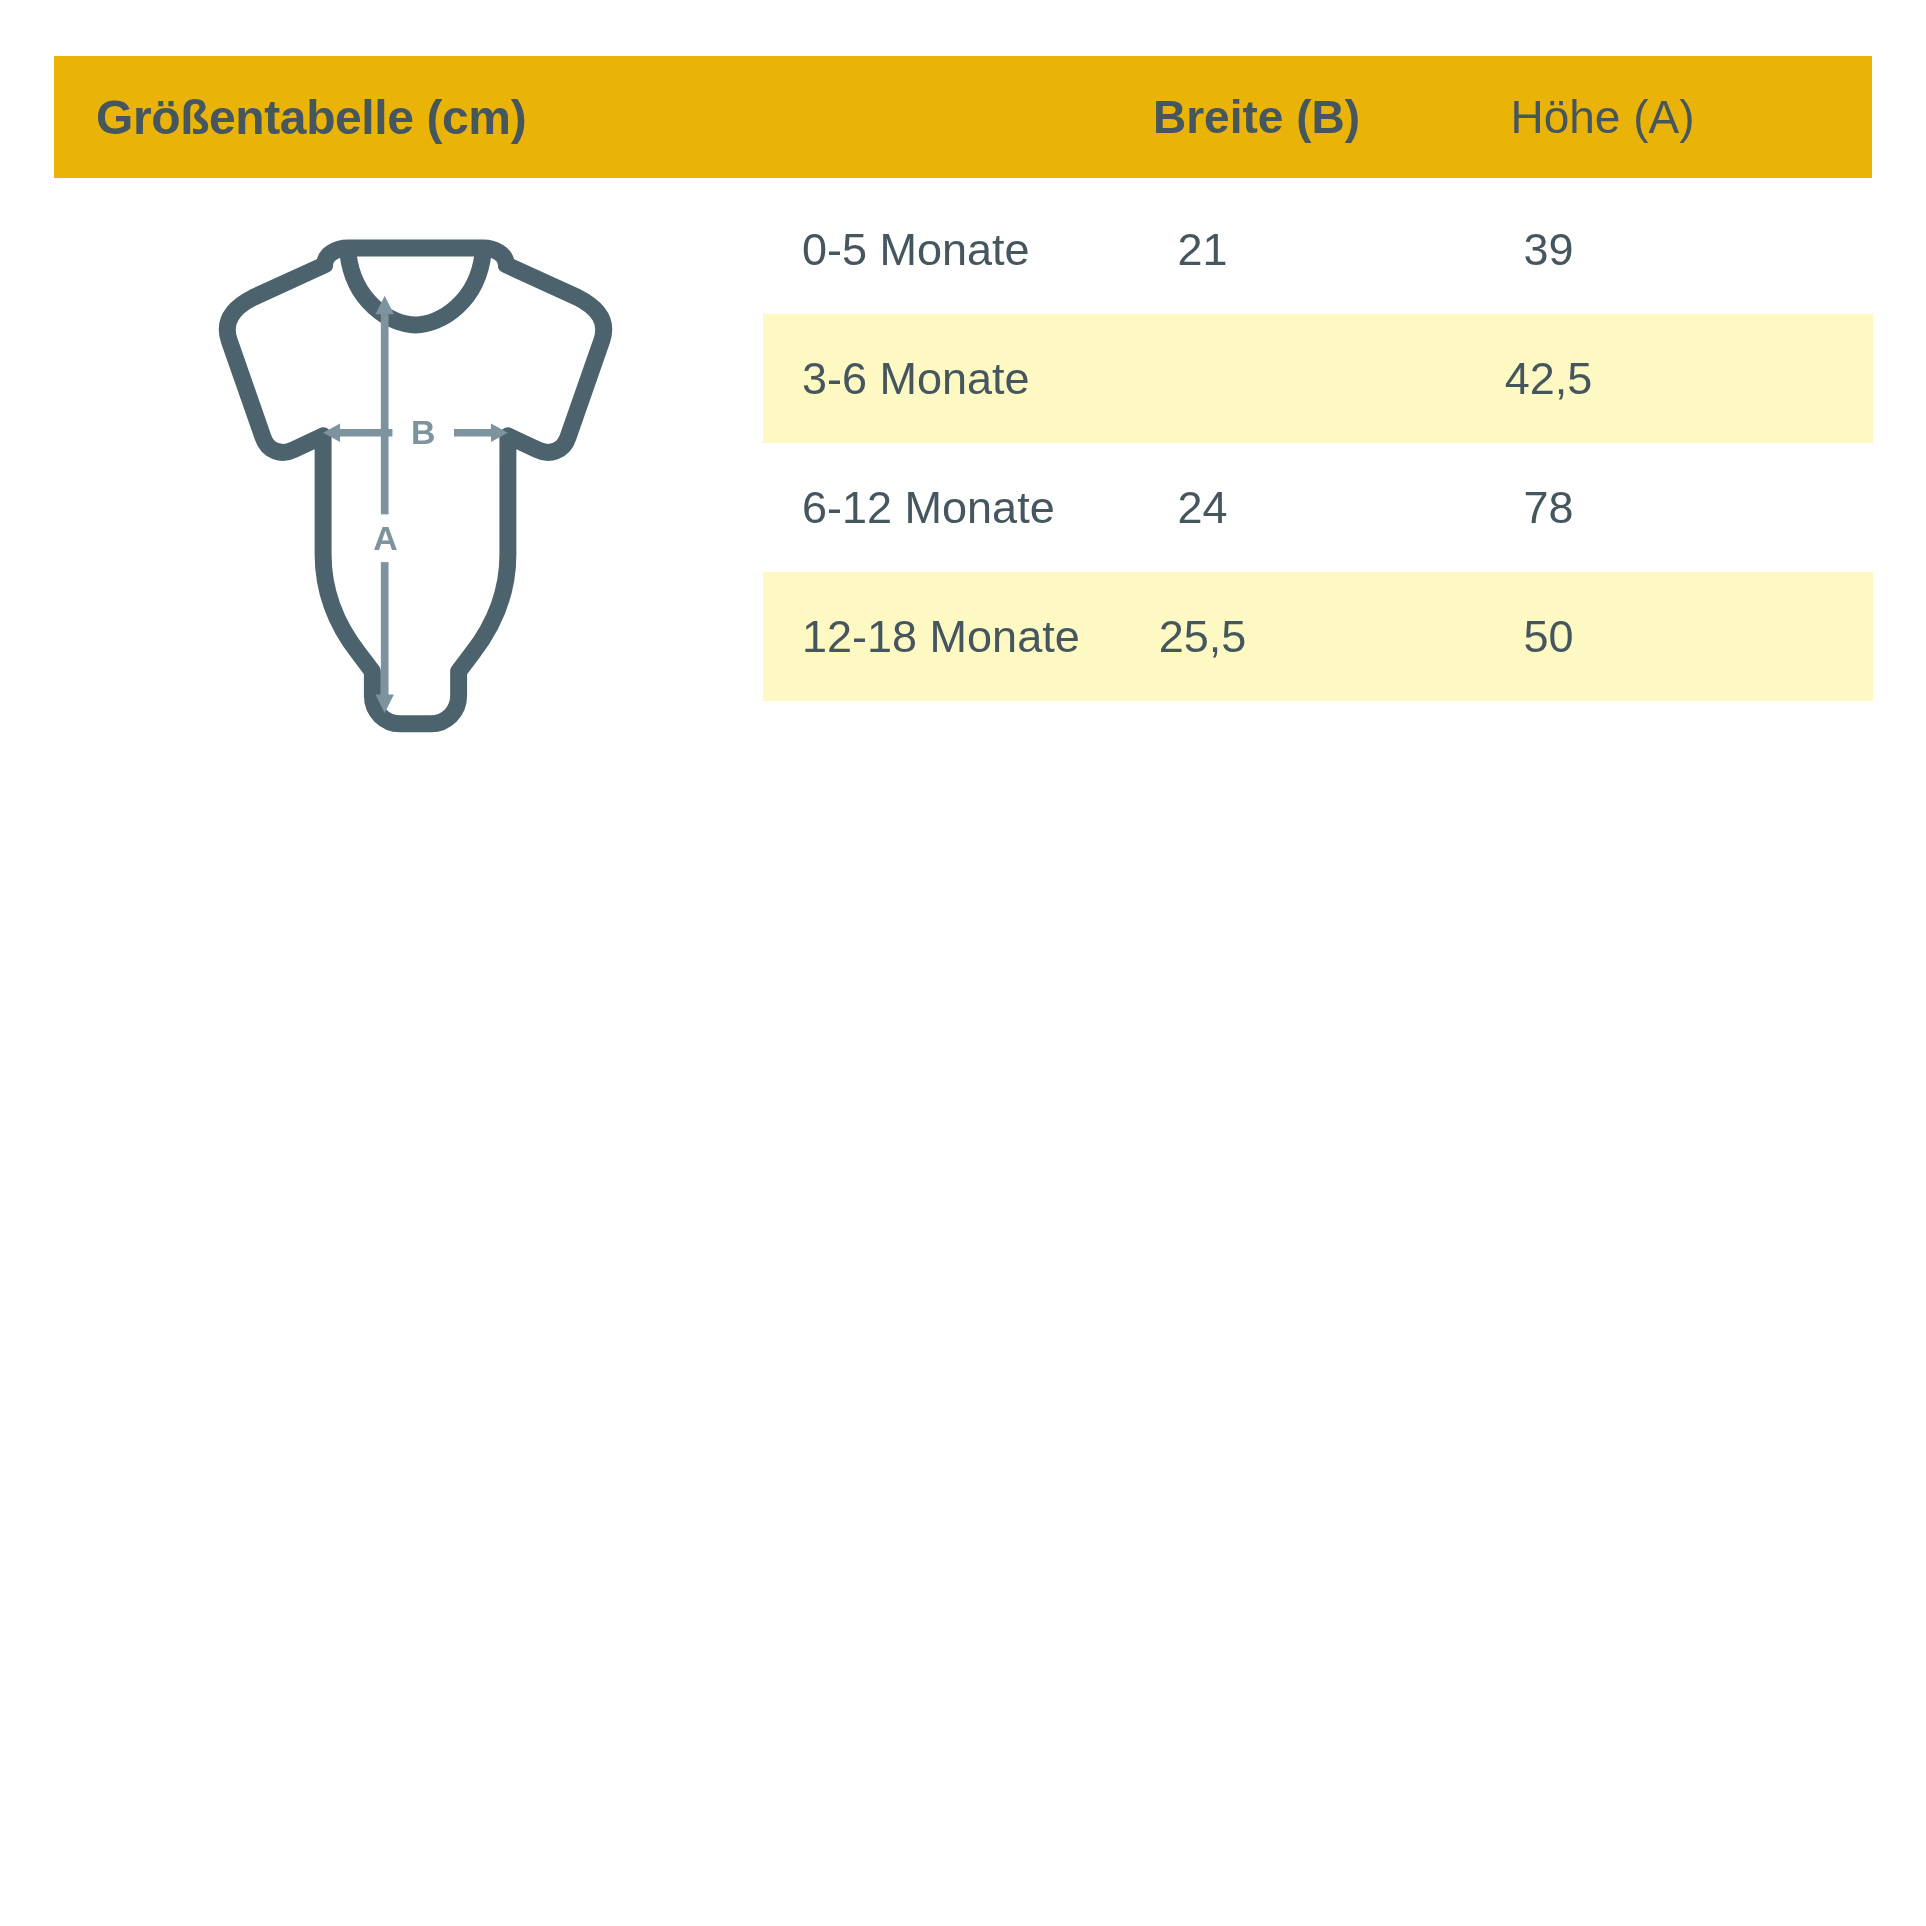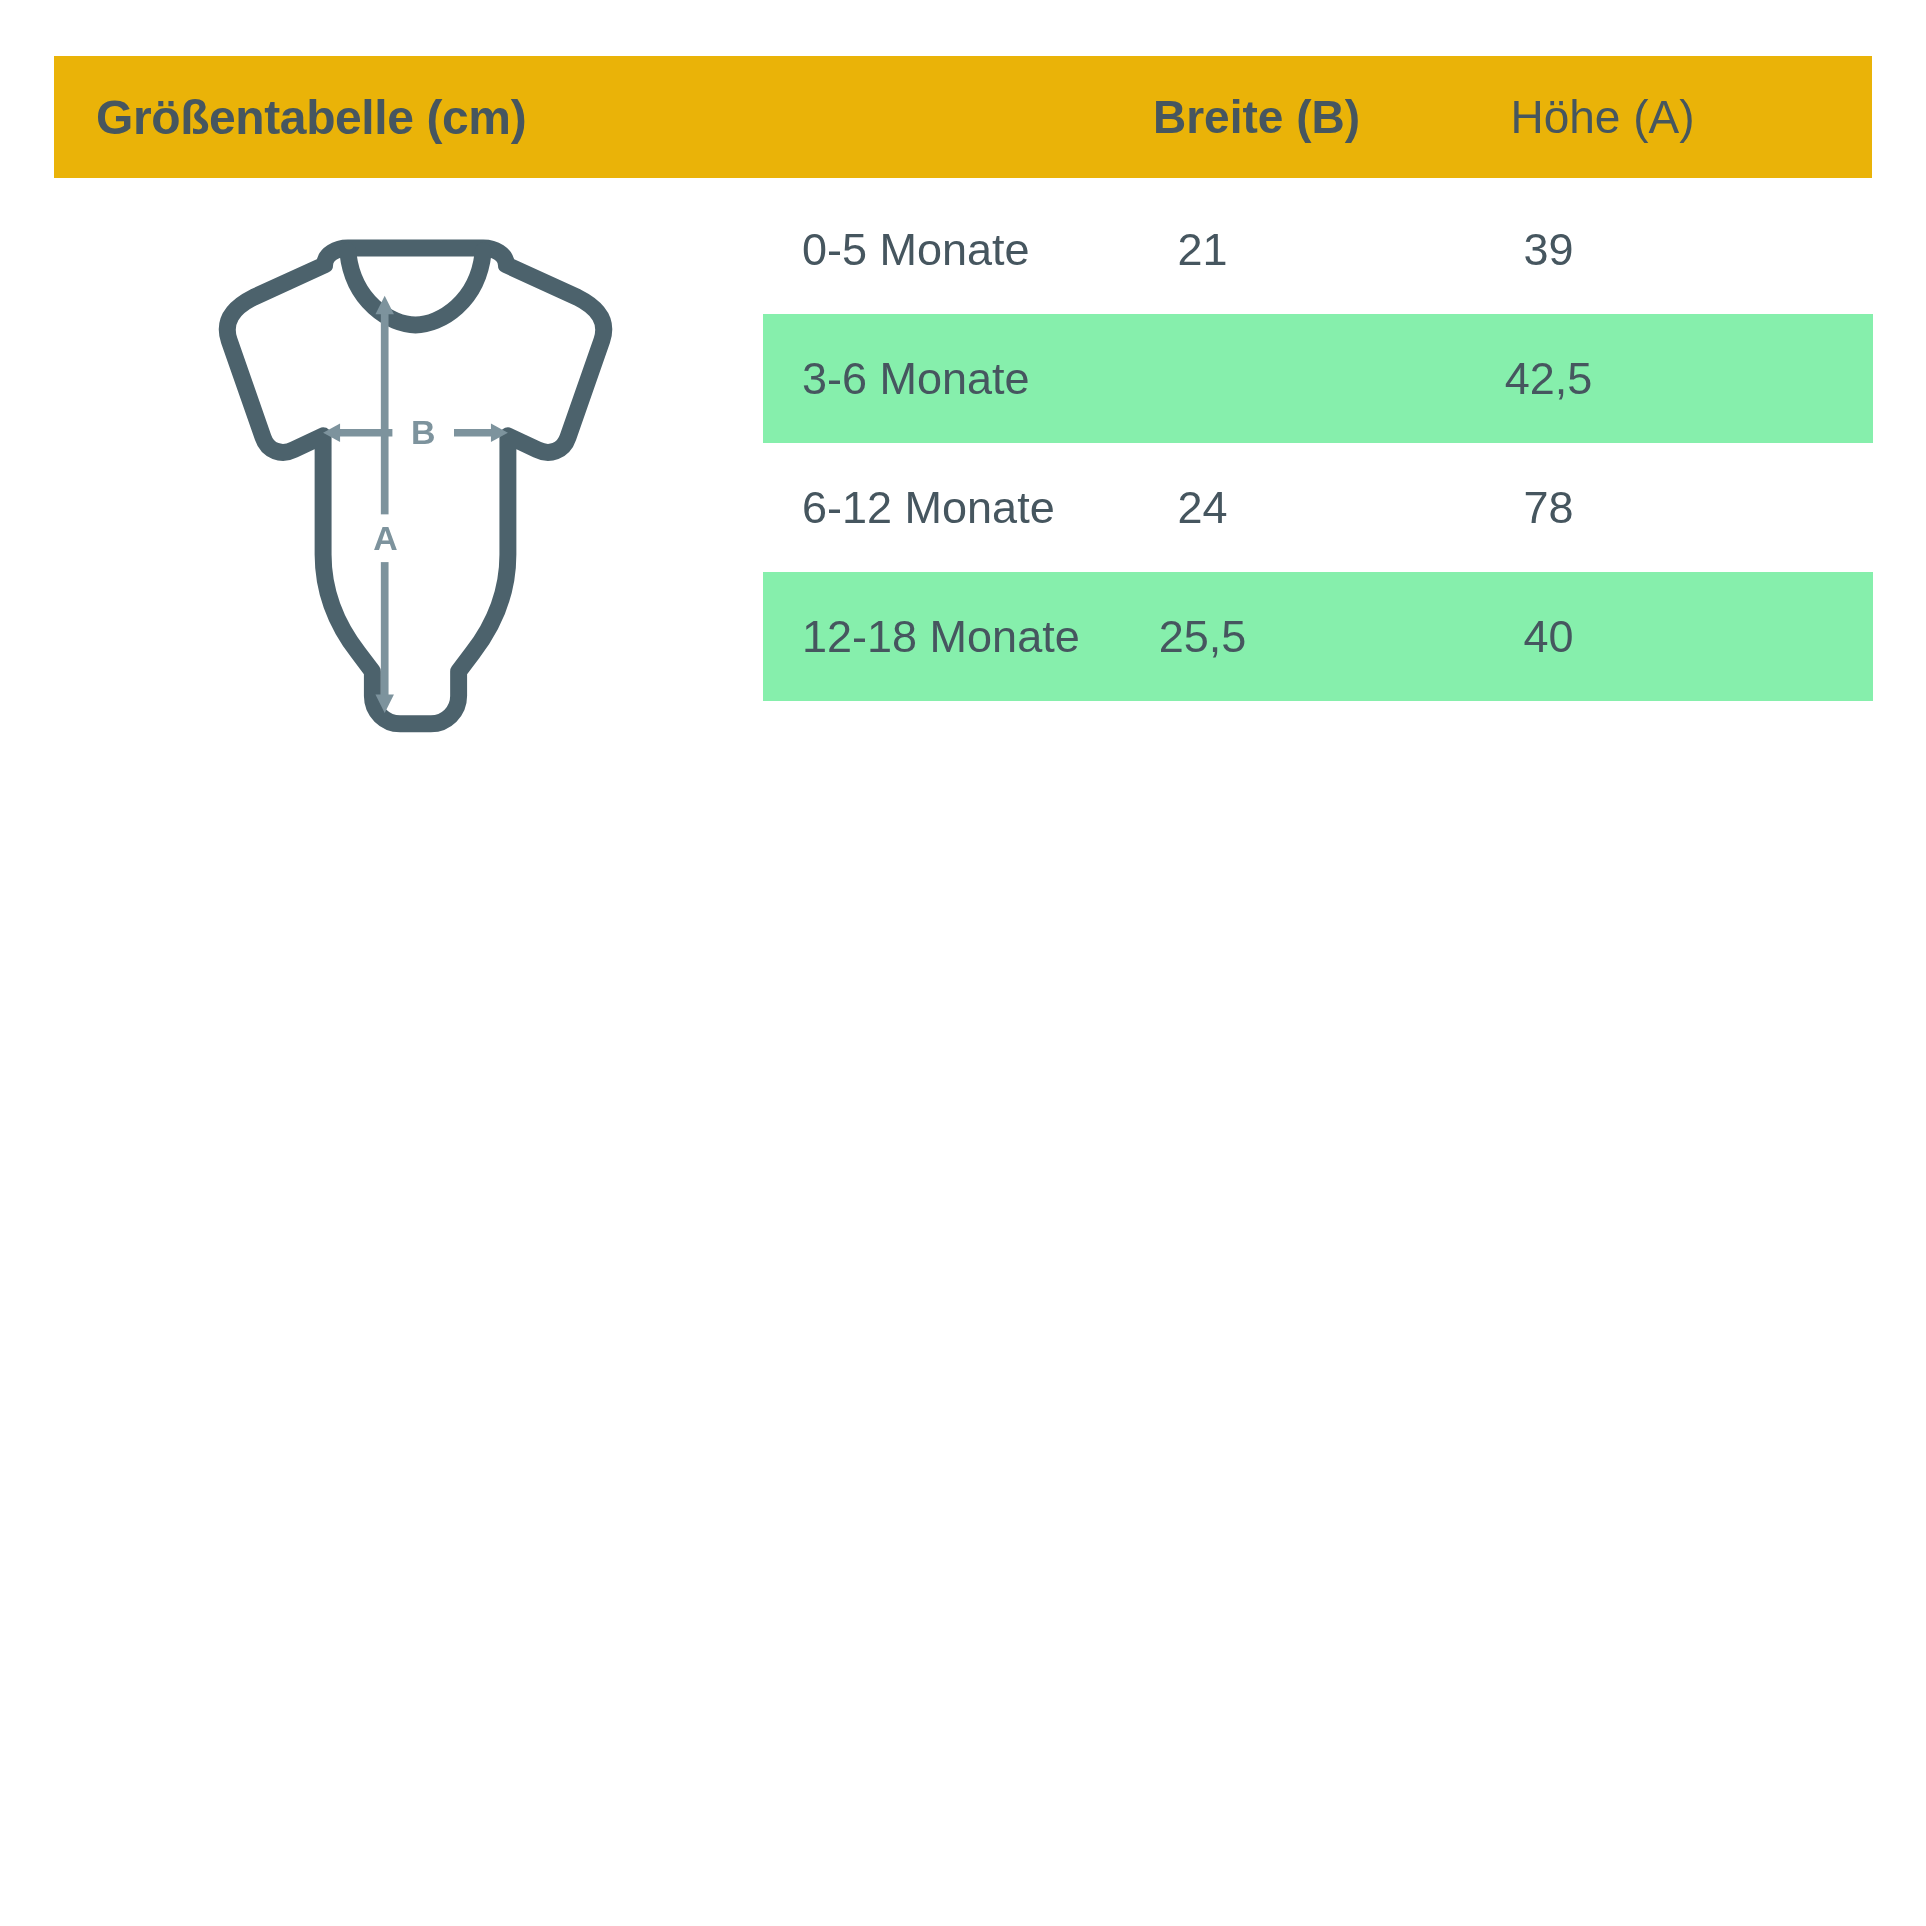--- a/index.html
+++ b/index.html
@@ -70,21 +70,21 @@
     top: 185px;
     width: 1110px;
   }
   .row {
     position: relative;
     height: 129px;
     display: flex;
     align-items: center;
   }
   .row.alt {
-    background: #86efac;
+    background: #fef9c3;
   }
   .cell-size {
     position: absolute;
     left: 39px;
     font-size: 45px;
     color: #46565f;
     white-space: nowrap;
   }
   .cell-b {
     position: absolute;
@@ -198,20 +198,20 @@
 
     <div class="row">
       <div class="cell-size">6-12 Monate</div>
       <div class="cell-b">24</div>
       <div class="cell-a">78</div>
     </div>
 
     <div class="row alt">
       <div class="cell-size">12-18 Monate</div>
       <div class="cell-b">25,5</div>
-      <div class="cell-a">40</div>
+      <div class="cell-a">50</div>
     </div>
 
   </div>
 
 
 </div>
 
 
 </body></html>

